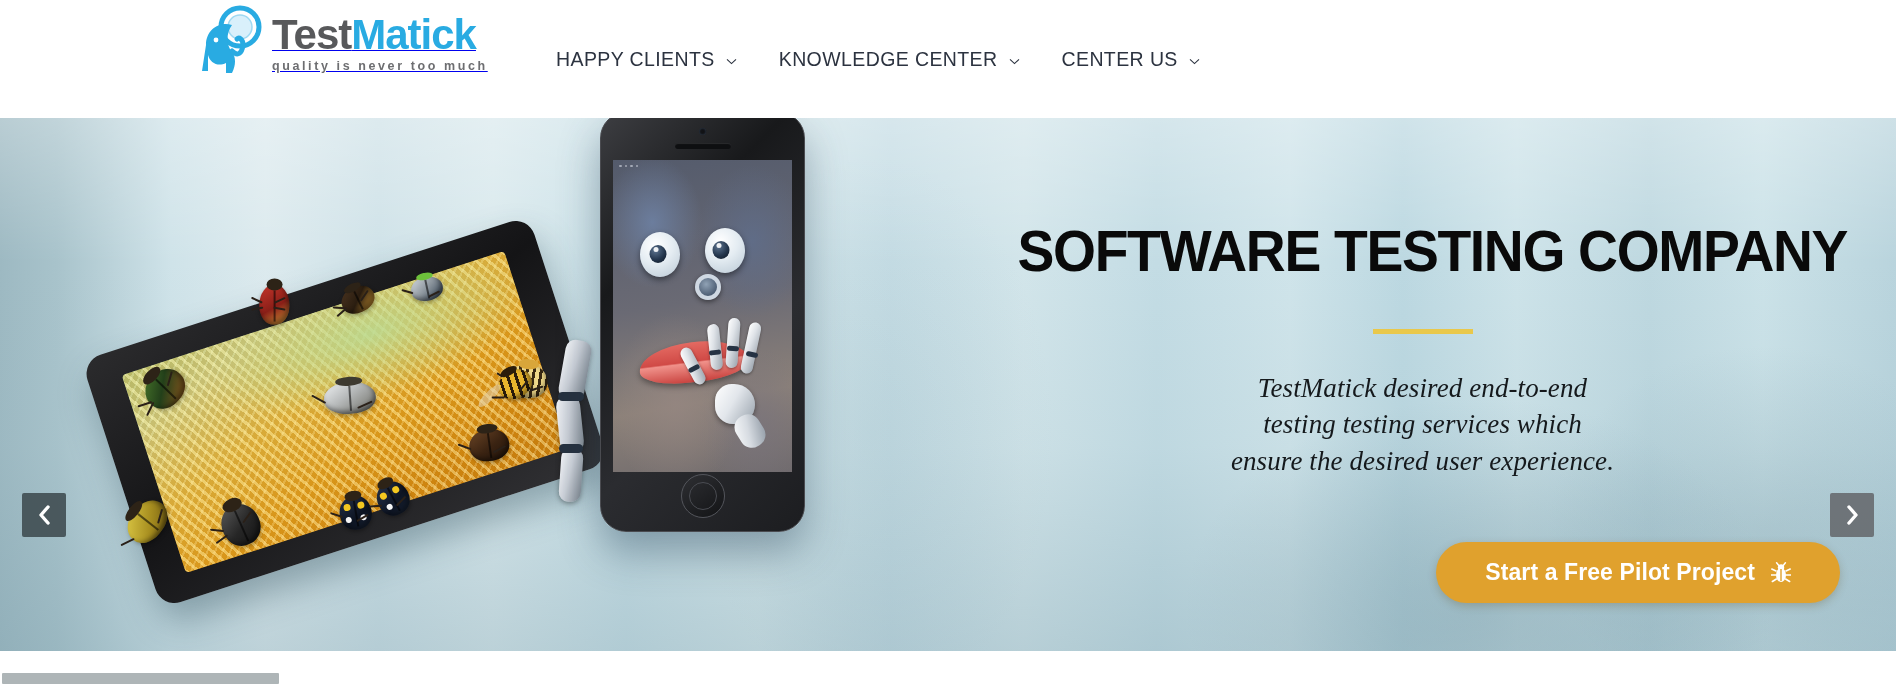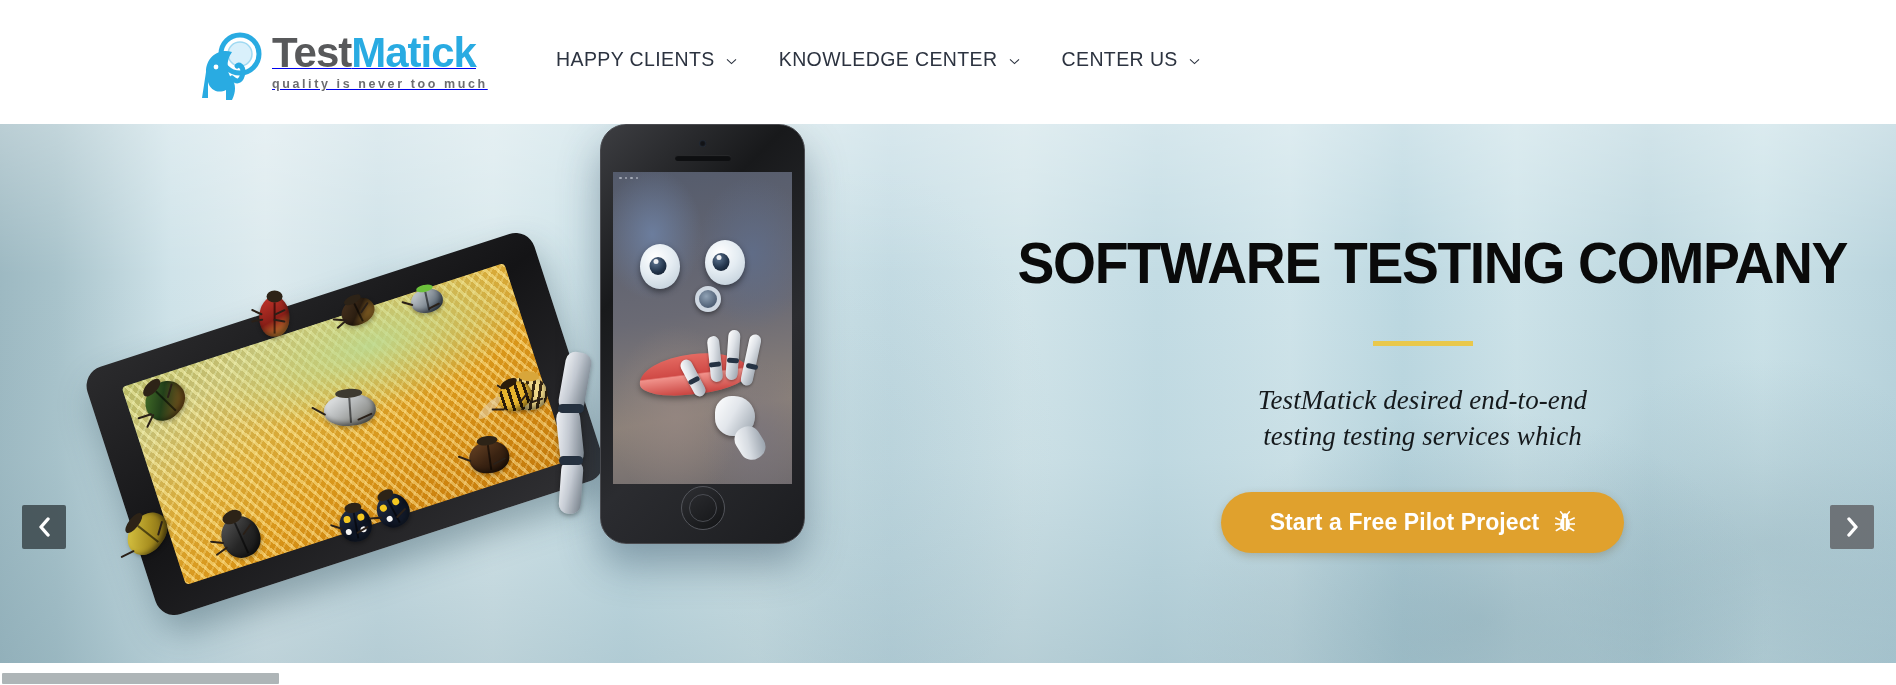--- a/index.html
+++ b/index.html
@@ -11,23 +11,23 @@
 
   
   .site-header{
     position:absolute; top:0; left:0;
     width:1896px; height:118px;
     background:#ffffff;
     display:flex; align-items:center;
     z-index:30;
   }
   .logo-wrap{
-    position:absolute; left:196px; top:32px;
+    position:absolute; left:196px; top:4px;
     width:280px; height:80px;
-    display:flex; align-items:flex-start;
+    display:flex; align-items:center;
   }
   .logo-mark{ width:72px; height:78px; flex:none; position:relative; }
   .logo-text{ margin-left:4px; }
   .logo-title{
     font-size:42px; font-weight:bold; line-height:1;
     letter-spacing:-1px; white-space:nowrap;
   }
   .logo-title .t-test{ color:#58595b; }
   .logo-title .t-matick{ color:#29abe2; }
   .logo-tagline{
@@ -50,21 +50,21 @@
     letter-spacing:.4px; white-space:nowrap;
   }
   .nav-caret{
     margin-left:11px; width:11px; height:7px;
     position:relative; top:2px;
   }
   .nav-caret svg{ display:block; }
 
   
   .hero{
-    position:absolute; top:124px; left:0;
+    position:absolute; top:112px; left:0;
     width:1896px; height:539px;
     overflow:hidden;
     background:#737373;
   }
   
   .hero-bg{
     position:absolute; inset:0;
     background:
       linear-gradient(90deg,
         #9db9c2 0%,
@@ -270,21 +270,21 @@
     width:100px; height:5px; background:#e9c84b;
     margin:47px auto 0;
   }
   .hero-sub{
     margin-top:36px;
     font-family:"Liberation Serif", serif;
     font-style:italic;
     font-size:27px; line-height:1.35; color:#15191c;
     letter-spacing:.1px;
   }
-  .cta-row{ margin-top:37px; display:flex; justify-content:center; }
+  .cta-row{ margin-top:63px; display:flex; justify-content:flex-end; }
   .cta-button{
     display:inline-flex; align-items:center; gap:16px;
     background:#e0a12d; color:#ffffff;
     font-size:23px; font-weight:bold;
     padding:17px 49px; border-radius:40px;
     border:none; cursor:pointer; white-space:nowrap;
     box-shadow:0 3px 9px rgba(90,70,20,.25);
     letter-spacing:.1px;
   }
   .bug-icon{ width:20px; height:22px; display:block; }
@@ -541,20 +541,21 @@
       </div>
       <div class="phone-home"></div>
     </div>
 
     <div class="hero-copy">
       <h1 class="hero-title">SOFTWARE TESTING COMPANY</h1>
       <div class="hero-divider"></div>
       <p class="hero-sub">
         <span>TestMatick desired end-to-end</span><br>
         <span>testing testing services which</span><br>
+        <span>ensure the desired user experience.</span>
       </p>
       <div class="cta-row">
         <button class="cta-button">
           <span>Start a Free Pilot Project</span>
           <span class="bug-icon">
             <svg width="20" height="22" viewBox="0 0 20 22">
               <ellipse cx="10" cy="13" rx="5" ry="7" fill="#ffffff"></ellipse>
               <circle cx="10" cy="5.5" r="3.2" fill="#ffffff"></circle>
               <rect x="9.3" y="7" width="1.4" height="12" fill="#e0a12d"></rect>
               <path d="M7.6 3.2 L5.6 0.8 M12.4 3.2 L14.4 0.8" stroke="#ffffff" stroke-width="1.5" stroke-linecap="round"></path>

